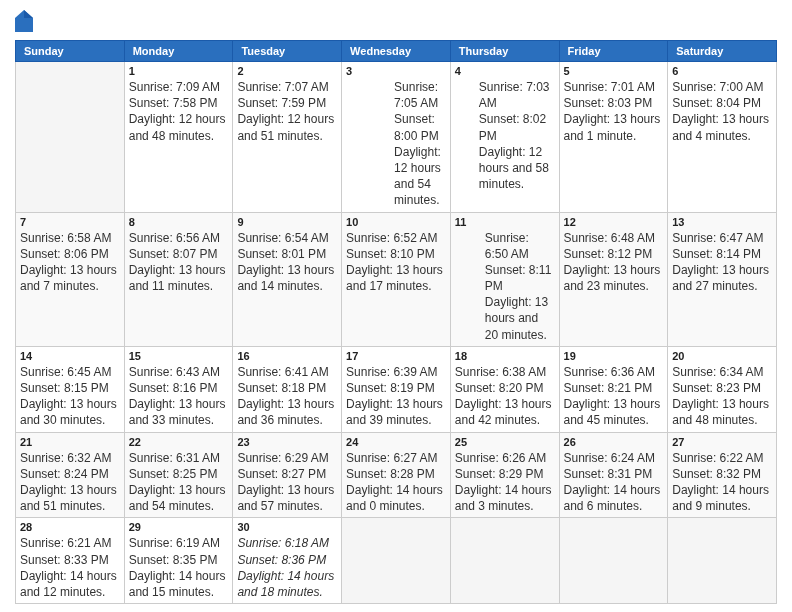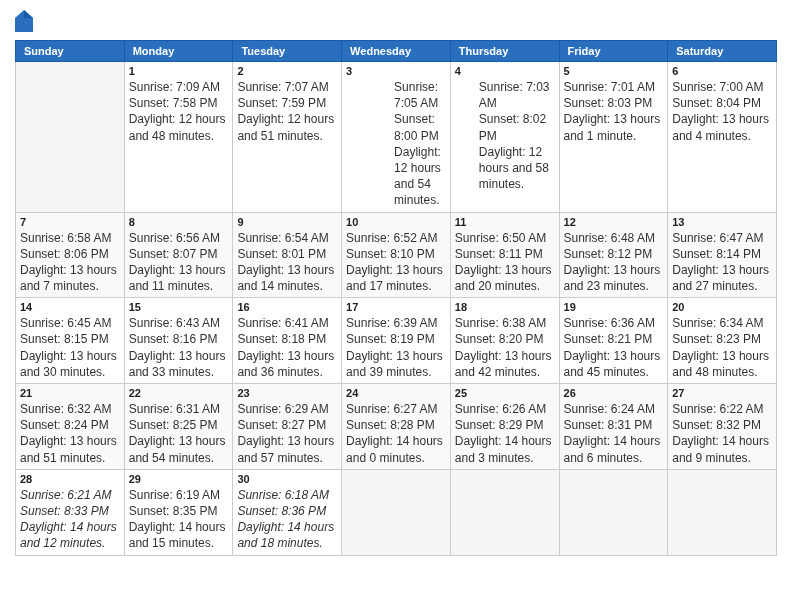--- a/index.html
+++ b/index.html
@@ -194,21 +194,21 @@
 Daylight: 13 hours and 14 minutes.</div>
           </td>
           <td>
             <span class="day-num">10</span>
             <div class="day-info" style="white-space: pre-line;">Sunrise: 6:52 AM
 Sunset: 8:10 PM
 Daylight: 13 hours and 17 minutes.</div>
           </td>
           <td>
             <span class="day-num">11</span>
-            <div class="day-info" style="white-space: pre-line;">Sunrise: 6:50 AM
+            <div class="day-info" style="white-space: pre-line; margin-left: 30px;">Sunrise: 6:50 AM
 Sunset: 8:11 PM
 Daylight: 13 hours and 20 minutes.</div>
           </td>
           <td>
             <span class="day-num">12</span>
             <div class="day-info" style="white-space: pre-line;">Sunrise: 6:48 AM
 Sunset: 8:12 PM
 Daylight: 13 hours and 23 minutes.</div>
           </td>
           <td>
@@ -302,21 +302,21 @@
           <td>
             <span class="day-num">27</span>
             <div class="day-info" style="white-space: pre-line;">Sunrise: 6:22 AM
 Sunset: 8:32 PM
 Daylight: 14 hours and 9 minutes.</div>
           </td>
         </tr>
         <tr>
           <td>
             <span class="day-num">28</span>
-            <div class="day-info" style="white-space: pre-line; font-style: italic;">Sunrise: 6:21 AM
+            <div class="day-info" style="white-space: pre-line;">Sunrise: 6:21 AM
 Sunset: 8:33 PM
 Daylight: 14 hours and 12 minutes.</div>
           </td>
           <td>
             <span class="day-num">29</span>
             <div class="day-info" style="white-space: pre-line;">Sunrise: 6:19 AM
 Sunset: 8:35 PM
 Daylight: 14 hours and 15 minutes.</div>
           </td>
           <td>

